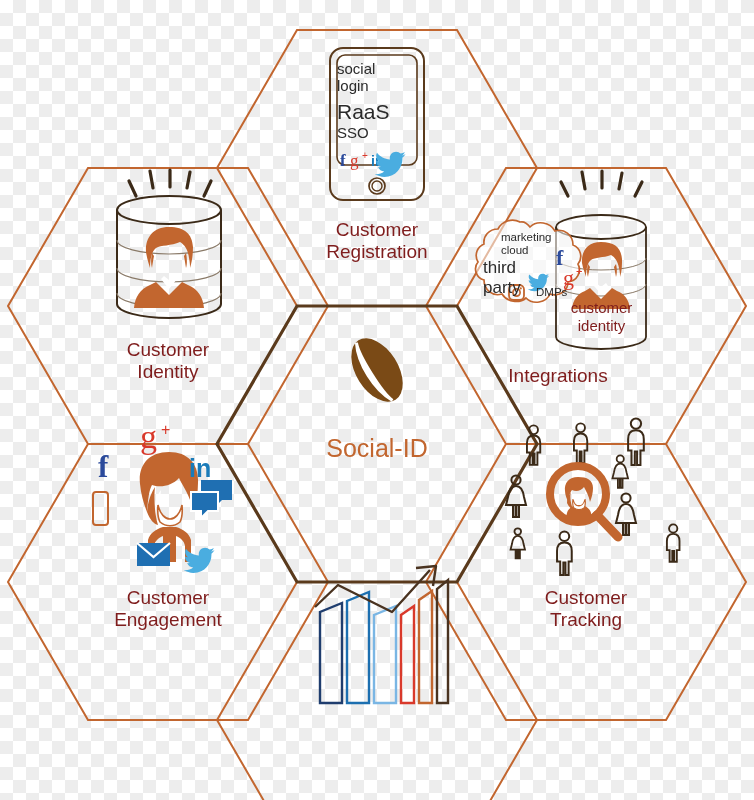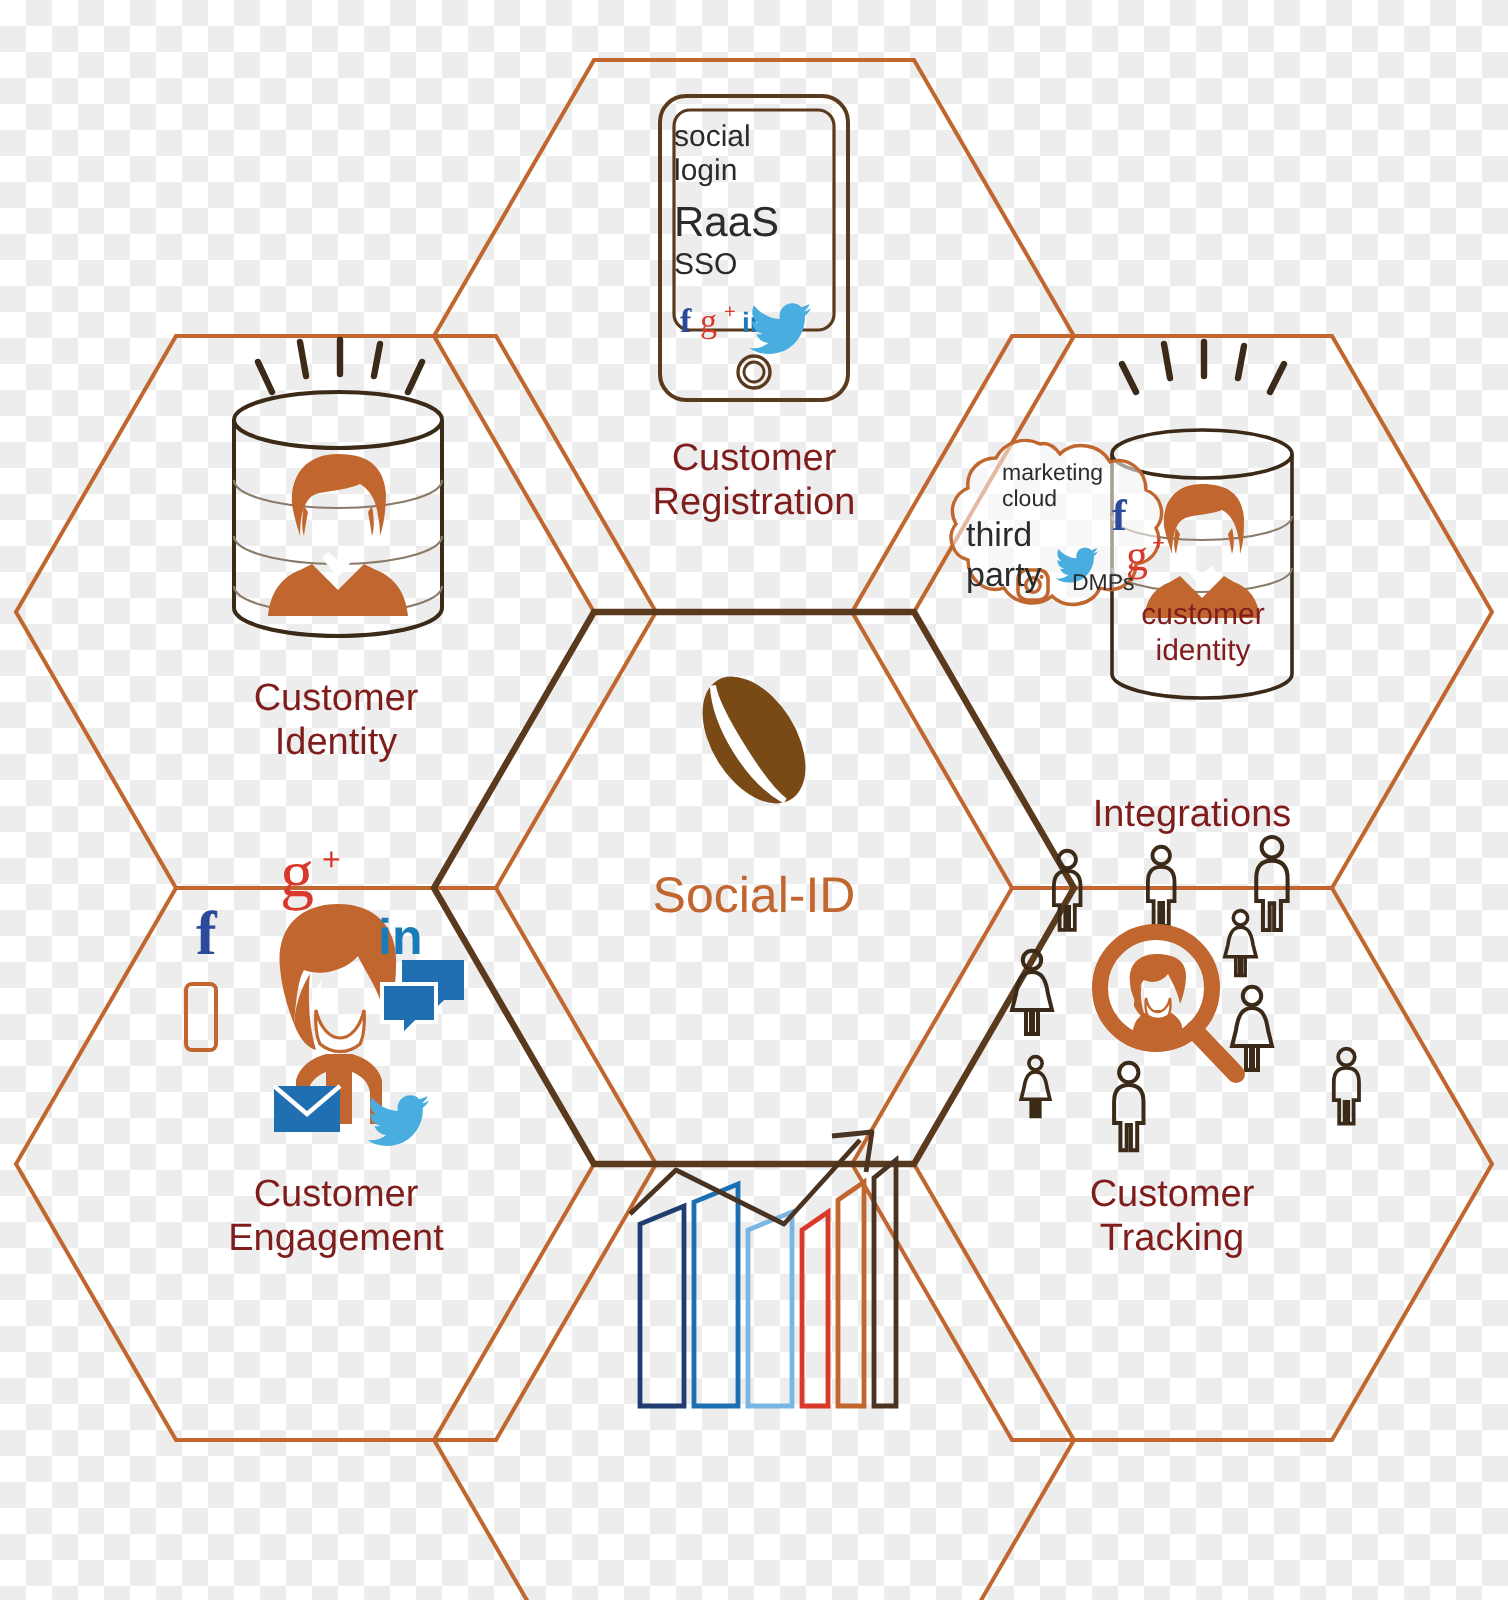--- a/index.html
+++ b/index.html
@@ -331,21 +331,21 @@
   <div class="smalltxt" style="left:536px;top:286px;width:44px;font-size:11.5px;">DMPs</div>
   <div class="lbl" style="left:554px;top:299px;width:95px;font-size:15px;">customer
 identity</div>
 
   <div class="lbl cellLabel" style="left:277px;top:219px;width:200px;">Customer
 Registration</div>
 
   <div class="lbl cellLabel" style="left:68px;top:339px;width:200px;">Customer
 Identity</div>
 
-  <div class="lbl cellLabel" style="left:496px;top:365px;width:200px;margin-top:32px;">Integrations</div>
+  <div class="lbl cellLabel" style="left:458px;top:365px;width:200px;">Integrations</div>
 
   <div class="lbl cellLabel" style="left:68px;top:587px;width:200px;">Customer
 Engagement</div>
 
   <div class="lbl cellLabel" style="left:486px;top:587px;width:200px;">Customer
 Tracking</div>
 
 
   <div class="lbl centerLabel" style="left:277px;top:434px;width:200px;">Social-ID</div>
 

